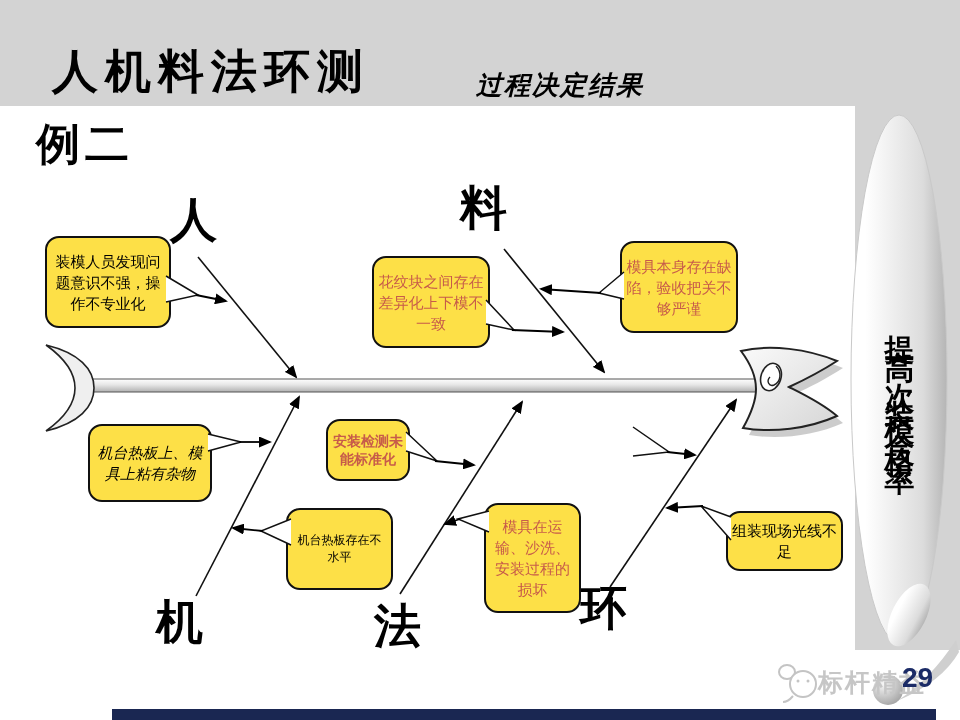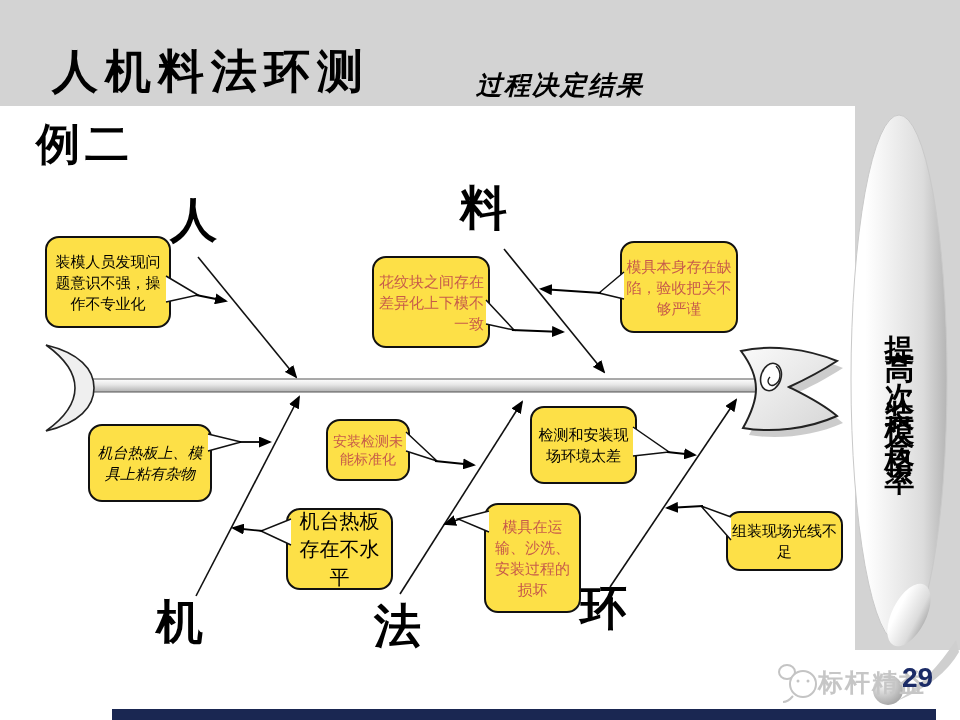--- a/index.html
+++ b/index.html
@@ -26,21 +26,21 @@
     position:absolute;border:2px solid #111;border-radius:14px;background:#fde047;
     display:flex;align-items:center;justify-content:center;text-align:center;
     font-size:15px;line-height:1.4;font-weight:500;z-index:5;padding:2px 4px;box-sizing:border-box;
   }
   .c0{left:45px;top:236px;width:126px;height:92px;}
   .c1{left:372px;top:256px;width:118px;height:92px;}
   .c2{left:620px;top:241px;width:118px;height:92px;}
   .c3{left:88px;top:424px;width:124px;height:78px;font-style:italic;}
   .c4{left:326px;top:419px;width:84px;height:62px;font-size:14px;border-width:2.5px;line-height:1.3;}
   .c5{left:530px;top:406px;width:107px;height:78px;border-width:2.5px;}
-  .c6{left:286px;top:508px;width:107px;height:82px;font-size:20px;}
+  .c6{left:286px;top:508px;width:107px;height:82px;font-size:12px;}
   .c7{left:484px;top:503px;width:97px;height:110px;}
   .c8{left:726px;top:511px;width:117px;height:60px;}
   .effect-text{
     position:absolute;left:872px;top:146px;width:54px;height:474px;z-index:20;
     writing-mode:vertical-rl;text-orientation:upright;
     font-size:30px;font-weight:800;letter-spacing:16px;
     display:flex;align-items:center;justify-content:center;
   }
   .logo-text{position:absolute;left:818px;top:666px;font-size:25px;font-weight:700;color:#c6c6c6;letter-spacing:2px;z-index:6;}
   .page-number{position:absolute;left:902px;top:662px;font-size:28px;font-weight:800;color:#1b2b66;z-index:6;}
@@ -90,34 +90,31 @@
 
   <div class="cat cat-person">人</div>
   <div class="cat cat-material">料</div>
   <div class="cat cat-machine">机</div>
   <div class="cat cat-method">法</div>
   <div class="cat cat-env">环</div>
 
   <div class="callout c0">
       <span>装模人员发现问题意识不强，操作不专业化</span>
     </div>
-  <div class="callout c1" style="color: rgb(199, 91, 74); text-align: right;">
+  <div class="callout c1" style="color: rgb(199, 91, 74);">
       <span>花纹块之间存在差异化上下模不一致</span>
     </div>
   <div class="callout c2" style="color: rgb(199, 91, 74); align-items: center;">
       <span>模具本身存在缺陷，验收把关不够严谨</span>
     </div>
   <div class="callout c3">
       <span>机台热板上、模具上粘有杂物</span>
     </div>
-  <div class="callout c4" style="color: rgb(199, 91, 74);">
+  <div class="callout c4" style="color: rgb(199, 91, 74); font-weight: bold;">
       <span>安装检测未能标准化</span>
-    </div>
-  <div class="callout c5">
-      <span>检测和安装现场环境太差</span>
     </div>
   <div class="callout c6">
       <span>机台热板存在不水平</span>
     </div>
   <div class="callout c7" style="color: rgb(199, 91, 74);">
       <span>模具在运输、沙洗、安装过程的损坏</span>
     </div>
   <div class="callout c8">
       <span>组装现场光线不足</span>
     </div>

